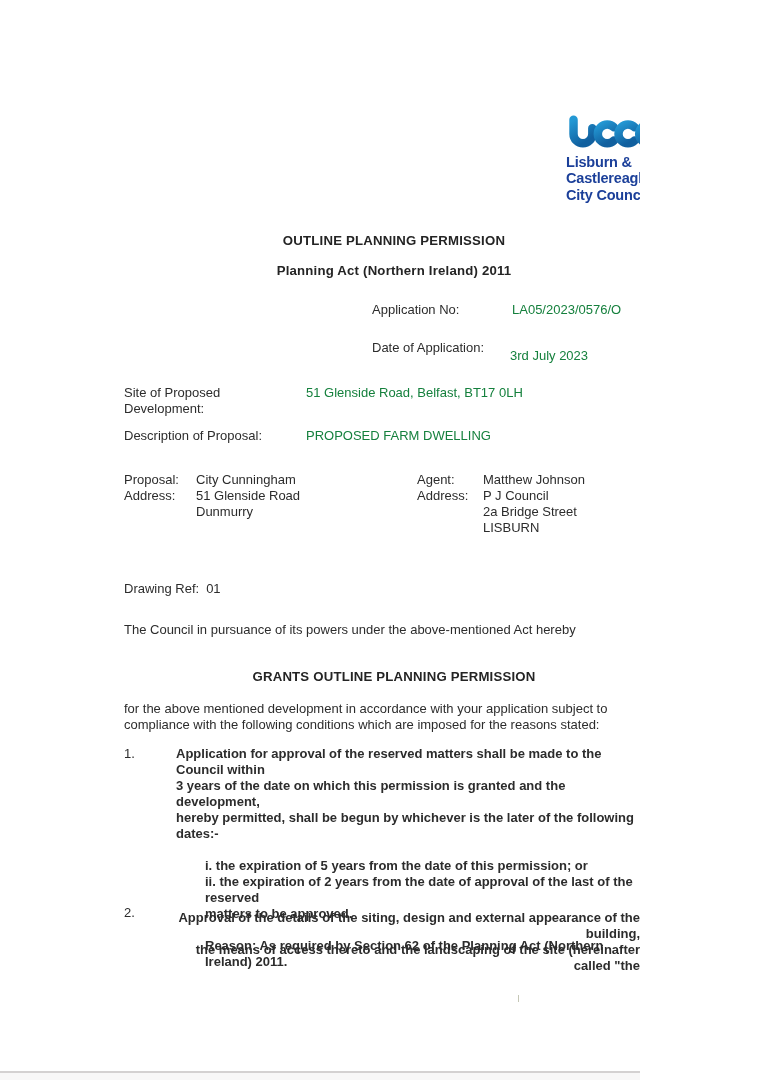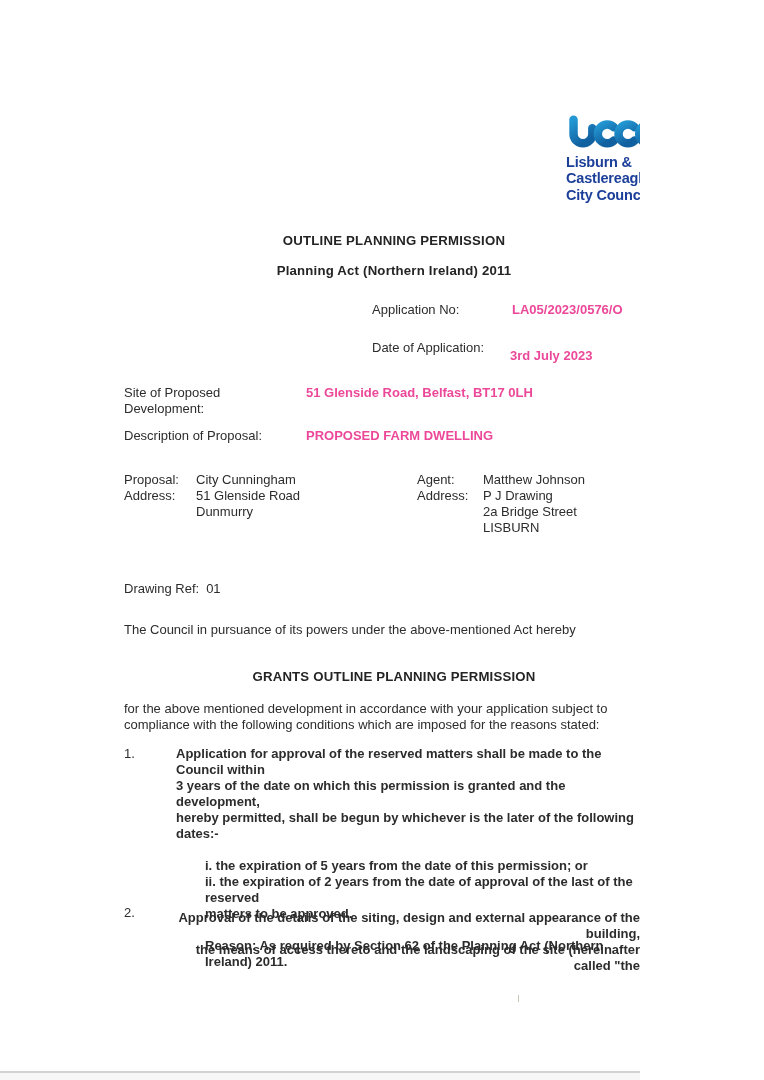--- a/index.html
+++ b/index.html
@@ -8,21 +8,21 @@
     width: 640px;
     height: 1080px;
     background: #ffffff;
     overflow: hidden;
     font-family: "Liberation Sans", "DejaVu Sans", sans-serif;
     font-size: 13px;
     line-height: 16px;
     color: #2c2c2c;
   }
   .abs { position: absolute; }
-  .bold { font-weight: bold; color: #ec4899; }
+  .bold { font-weight: normal; color: #15803d; }
   .center-col {
     left: 12px; width: 764px; text-align: center;
     font-weight: bold; font-size: 13.2px; letter-spacing: 0.2px; color: #242424;
   }
   
   .logo-block { left: 566px; top: 113px; width: 110px; }
   .logo-waves { display: block; width: 94px; height: 38px; }
   .logo-text {
     margin-top: 3px;
     font-weight: bold; font-size: 14.5px; line-height: 16.3px;
@@ -107,21 +107,21 @@
     <span>Address:</span>
     <span>51 Glenside Road</span>
     <span></span>
     <span>Dunmurry</span>
   </div>
 
   <div class="abs pgrid agent-grid">
     <span>Agent:</span>
     <span>Matthew Johnson</span>
     <span>Address:</span>
-    <span>P J Drawing</span>
+    <span>P J Council</span>
     <span></span>
     <span>2a Bridge Street</span>
     <span></span>
     <span>LISBURN</span>
   </div>
 
   <div class="abs drawing">
     <span>Drawing Ref:</span><span class="val">01</span>
   </div>
 

